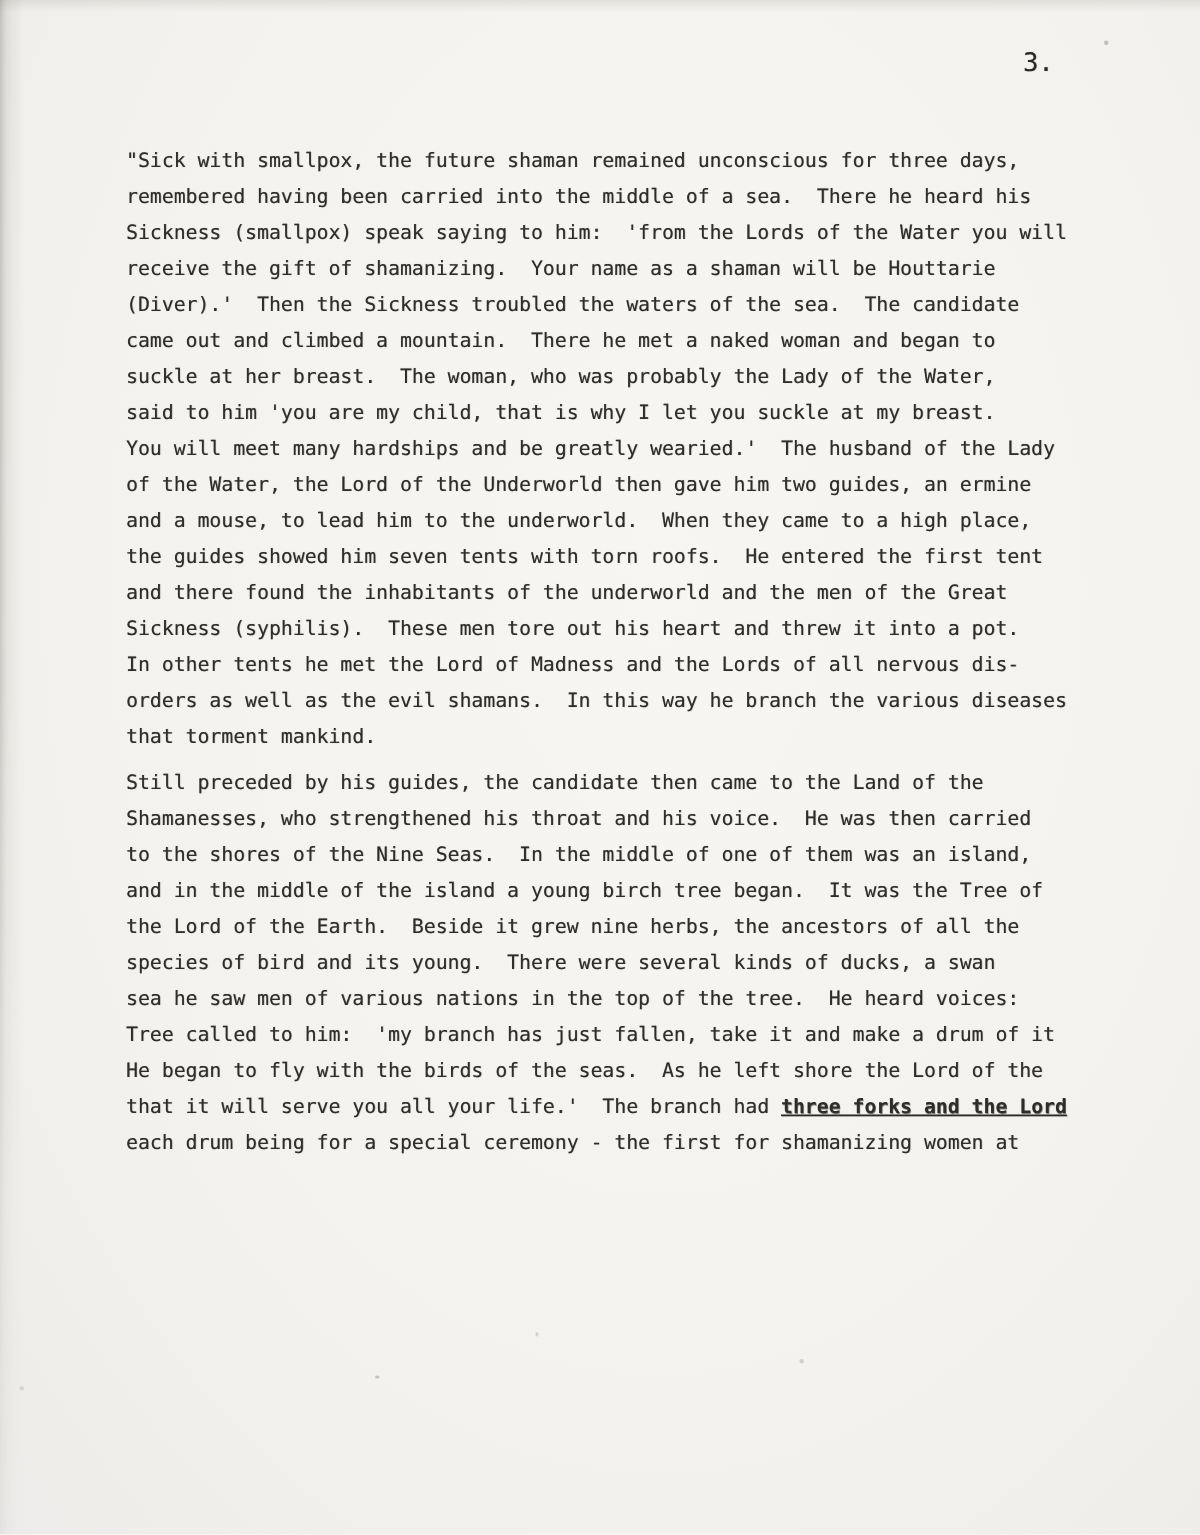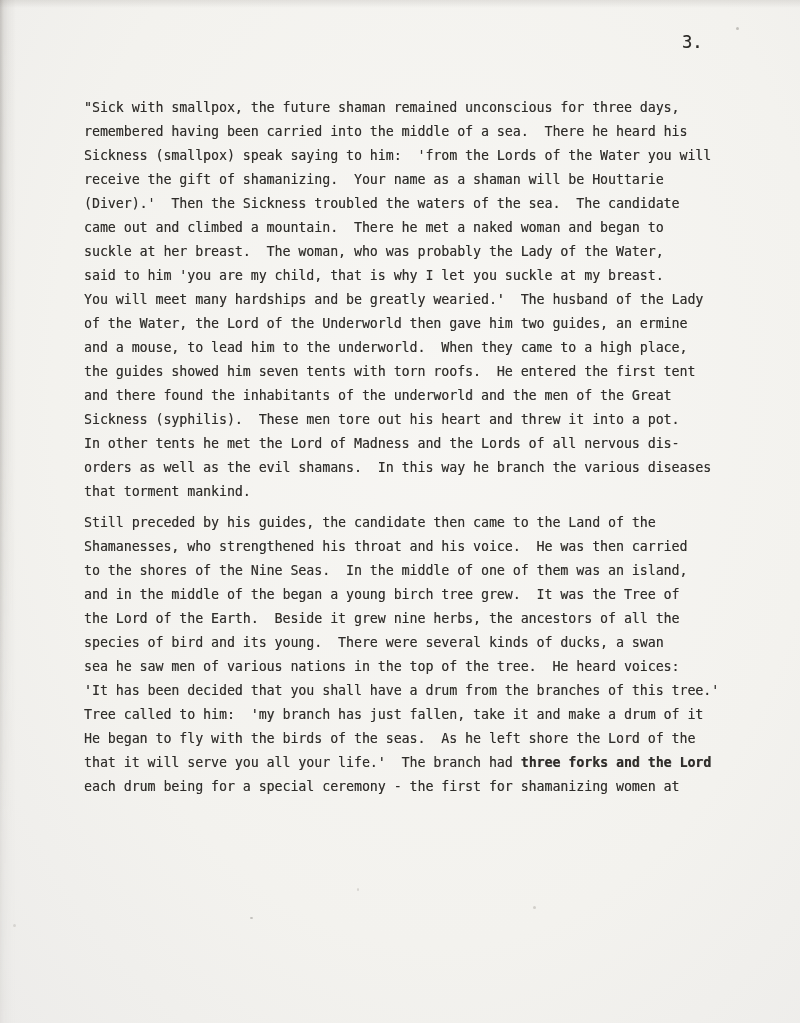--- a/index.html
+++ b/index.html
@@ -55,20 +55,21 @@
     font-size: 13.2px;
     line-height: 24px;
     color: #2f2d2a;
     text-shadow: 0.3px 0.3px 0.45px rgba(47,45,42,0.5);
   }
   .paragraph { margin: 0 0 7px 0; }
   .line { white-space: pre; }
   .bold {
     font-weight: bold;
     text-shadow: 0.4px 0.4px 0.5px rgba(40,38,35,0.6);
+    text-decoration: underline;
   }
   
   .speck {
     position: absolute;
     background: rgba(70, 65, 58, 0.28);
     border-radius: 50%;
   }
   .s1 { left: 736px; top: 27px;  width: 3px; height: 3px; }
   .s2 { left: 250px; top: 917px; width: 3px; height: 2px; }
   .s3 { left: 533px; top: 906px; width: 3px; height: 3px; opacity: .7; }
@@ -101,25 +102,24 @@
         <div class="line">and there found the inhabitants of the underworld and the men of the Great</div>
         <div class="line">Sickness (syphilis).  These men tore out his heart and threw it into a pot.</div>
         <div class="line">In other tents he met the Lord of Madness and the Lords of all nervous dis-</div>
         <div class="line">orders as well as the evil shamans.  In this way he branch the various diseases</div>
         <div class="line">that torment mankind.</div>
       </div>
     <div class="paragraph">
         <div class="line">Still preceded by his guides, the candidate then came to the Land of the</div>
         <div class="line">Shamanesses, who strengthened his throat and his voice.  He was then carried</div>
         <div class="line">to the shores of the Nine Seas.  In the middle of one of them was an island,</div>
-        <div class="line">and in the middle of the began a young birch tree grew.  It was the Tree of</div>
+        <div class="line">and in the middle of the island a young birch tree began.  It was the Tree of</div>
         <div class="line">the Lord of the Earth.  Beside it grew nine herbs, the ancestors of all the</div>
         <div class="line">species of bird and its young.  There were several kinds of ducks, a swan</div>
         <div class="line">sea he saw men of various nations in the top of the tree.  He heard voices:</div>
-        <div class="line">'It has been decided that you shall have a drum from the branches of this tree.'</div>
         <div class="line">Tree called to him:  'my branch has just fallen, take it and make a drum of it</div>
         <div class="line">He began to fly with the birds of the seas.  As he left shore the Lord of the</div>
         <div class="line"><span>that it will serve you all your life.'  The branch had </span><span class="bold">three forks and the Lord</span></div>
         <div class="line">each drum being for a special ceremony - the first for shamanizing women at</div>
       </div>
   </div>
 
   <div class="speck s1"></div>
   <div class="speck s2"></div>
   <div class="speck s3"></div>

